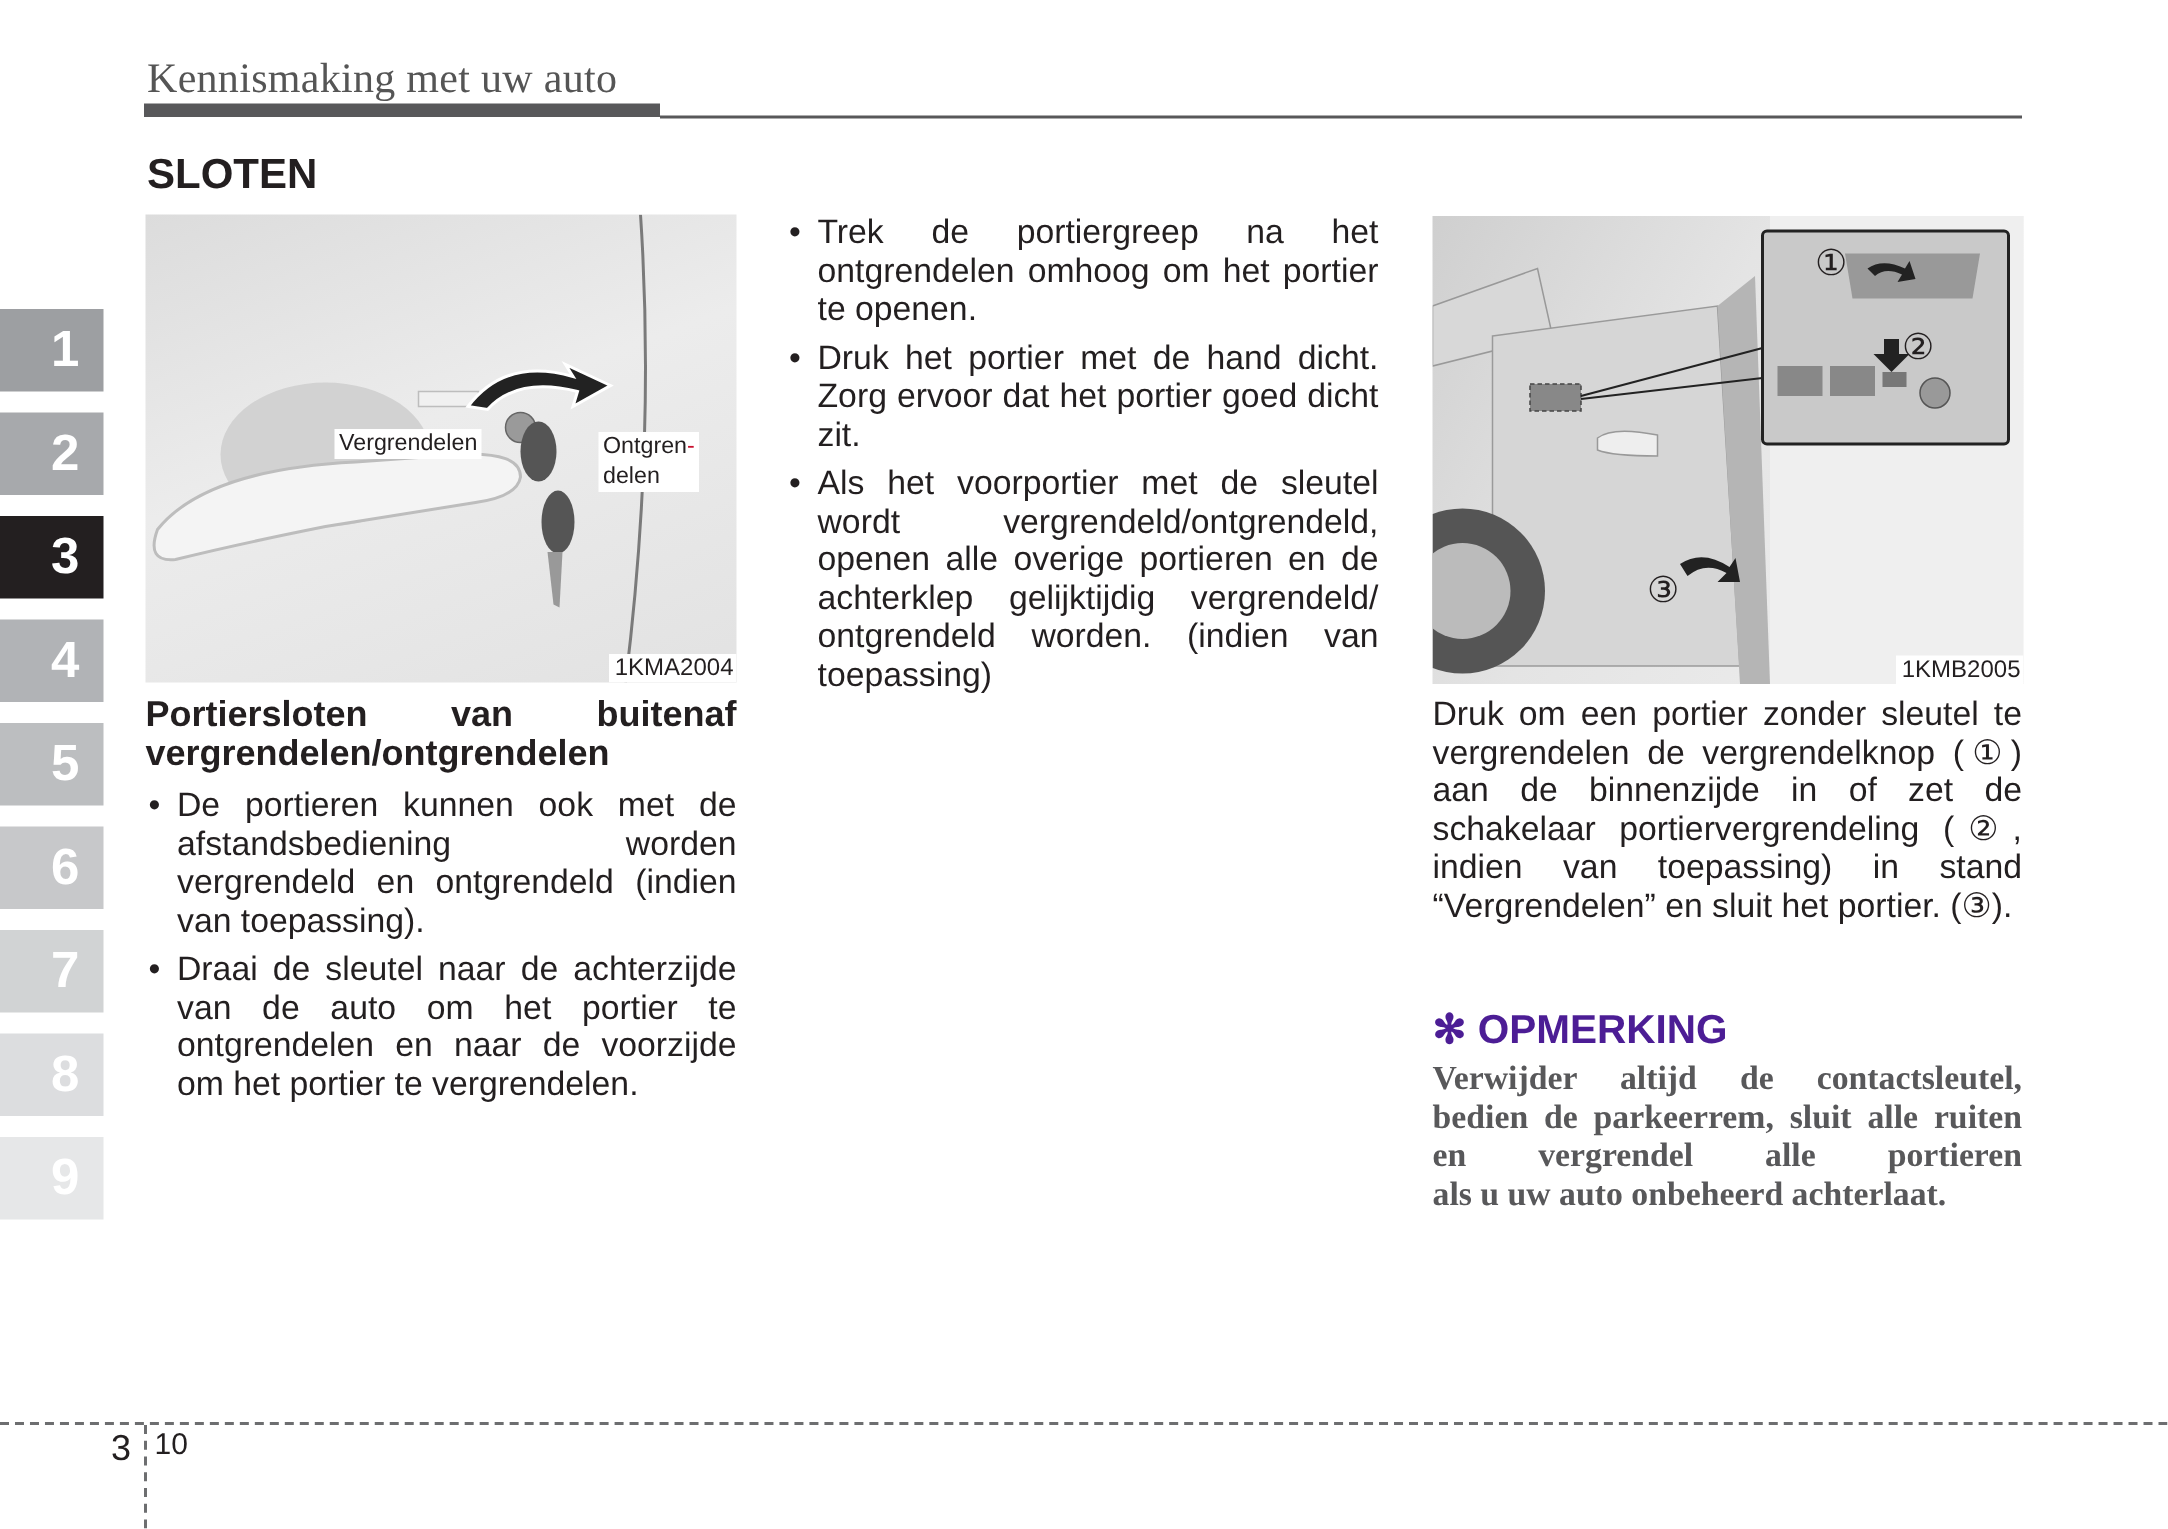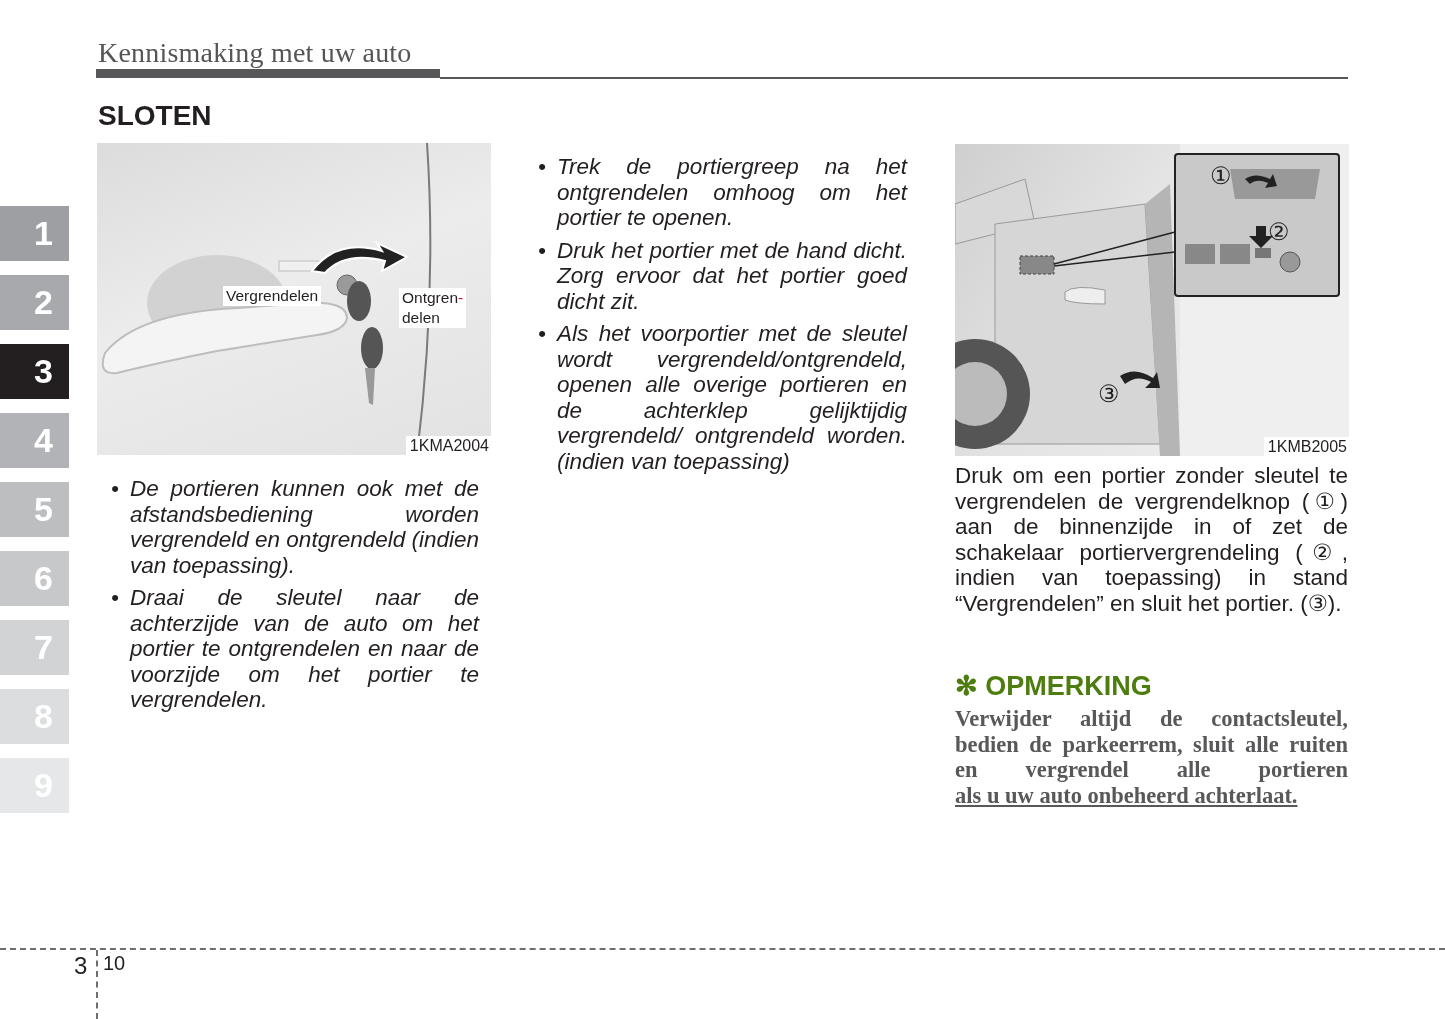--- a/index.html
+++ b/index.html
@@ -12,28 +12,28 @@
   .section-title { position: absolute; left: 98px; top: 100px; font-size: 28px; font-weight: bold; color: #231f20; }
 
   .tabs { position: absolute; left: 0; top: 206px; width: 69px; }
   .tab { position: absolute; left: 0; width: 69px; height: 55px; color: #fff; font-weight: bold; font-size: 34px; display: flex; align-items: center; justify-content: flex-end; padding-right: 16px; box-sizing: border-box; }
 
   .figure { position: absolute; background: #e6e6e6; overflow: hidden; }
   .fig-code { position: absolute; right: 0; bottom: 0; background: #fff; font-size: 16px; padding: 1px 2px 0 4px; color: #231f20; }
   .fig-label { position: absolute; background: #fff; font-size: 15.5px; line-height: 20px; padding: 0 3px; color: #231f20; }
 
   .text-col { position: absolute; font-size: 22.5px; line-height: 25.5px; color: #231f20; text-align: justify; }
-  .bullets { list-style: none; margin: 12px; padding: 0; font-style: italic; }
+  .bullets { list-style: none; margin: 0; padding: 0; }
   .bullets li { position: relative; padding-left: 21px; margin-bottom: 7px; text-align: justify; text-align-last: left; }
   .bullets li::before { content: "\2022"; position: absolute; left: 2px; top: 0; }
   .subhead { font-weight: bold; font-size: 24px; line-height: 26px; margin-bottom: 8px; }
 
-  .note-head { position: absolute; left: 955px; top: 670px; font-size: 27px; font-weight: bold; color: #4d7c0f; }
+  .note-head { position: absolute; left: 955px; top: 670px; font-size: 27px; font-weight: bold; color: #4c1d95; }
   .note-body { position: absolute; left: 955px; top: 706px; width: 393px; font-family: "Liberation Serif", serif; font-weight: bold; font-size: 22.5px; line-height: 25.5px; color: #58585a; text-align: justify; text-align-last: justify; }
-  .note-body .last { text-align-last: left; text-decoration: underline; }
+  .note-body .last { text-align-last: left; }
 
   .ftr-dash-h { position: absolute; left: 0; top: 948px; width: 1445px; border-top: 2px dashed #6d6e70; }
   .ftr-dash-v { position: absolute; left: 96px; top: 950px; height: 69px; border-left: 2px dashed #6d6e70; }
   .pg-chapter { position: absolute; left: 74px; top: 952px; font-size: 24px; color: #231f20; }
   .pg-num { position: absolute; left: 103px; top: 952px; font-size: 20px; color: #231f20; }
 </style>
 </head>
 <body>
 
 <div class="hdr-title">Kennismaking met uw auto</div>
@@ -86,20 +86,21 @@
   </svg>
   <div class="fig-label" style="left:126px;top:143px;">Vergrendelen</div>
   <div class="fig-label" style="left:302px;top:145px;">
     <span>Ontgren</span><span style="color:#c8102e;">-</span><br>
     <span>delen</span>
   </div>
   <div class="fig-code">1KMA2004</div>
 </div>
 
 <div class="text-col" style="left:97px;top:464px;width:394px;">
+  <div class="subhead">Portiersloten van buitenaf vergrendelen/ontgrendelen</div>
   <ul class="bullets">
     <li>De portieren kunnen ook met de afstandsbediening worden vergrendeld en ontgrendeld (indien van toepassing).</li>
     <li>Draai de sleutel naar de achterzijde van de auto om het portier te ontgrendelen en naar de voorzijde om het portier te vergrendelen.</li>
   </ul>
 </div>
 
 <div class="text-col" style="left:524px;top:142px;width:395px;">
   <ul class="bullets">
     <li>Trek de portiergreep na het ontgrendelen omhoog om het portier te openen.</li>
     <li>Druk het portier met de hand dicht. Zorg ervoor dat het portier goed dicht zit.</li>

